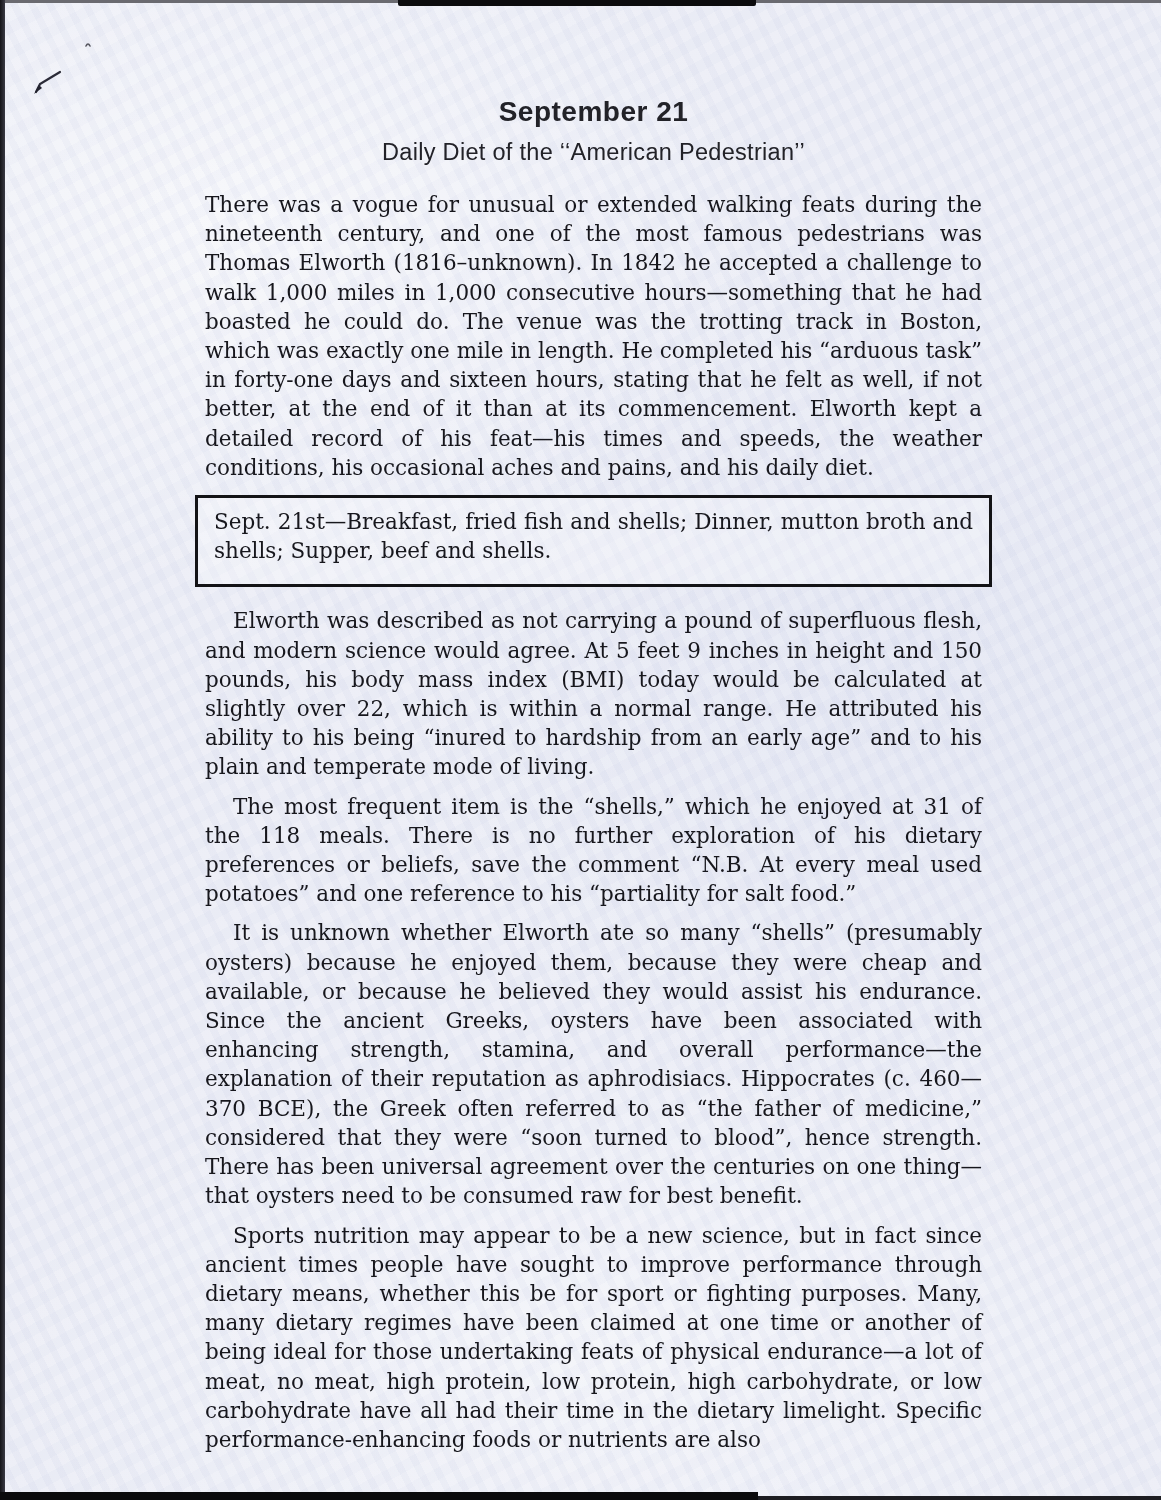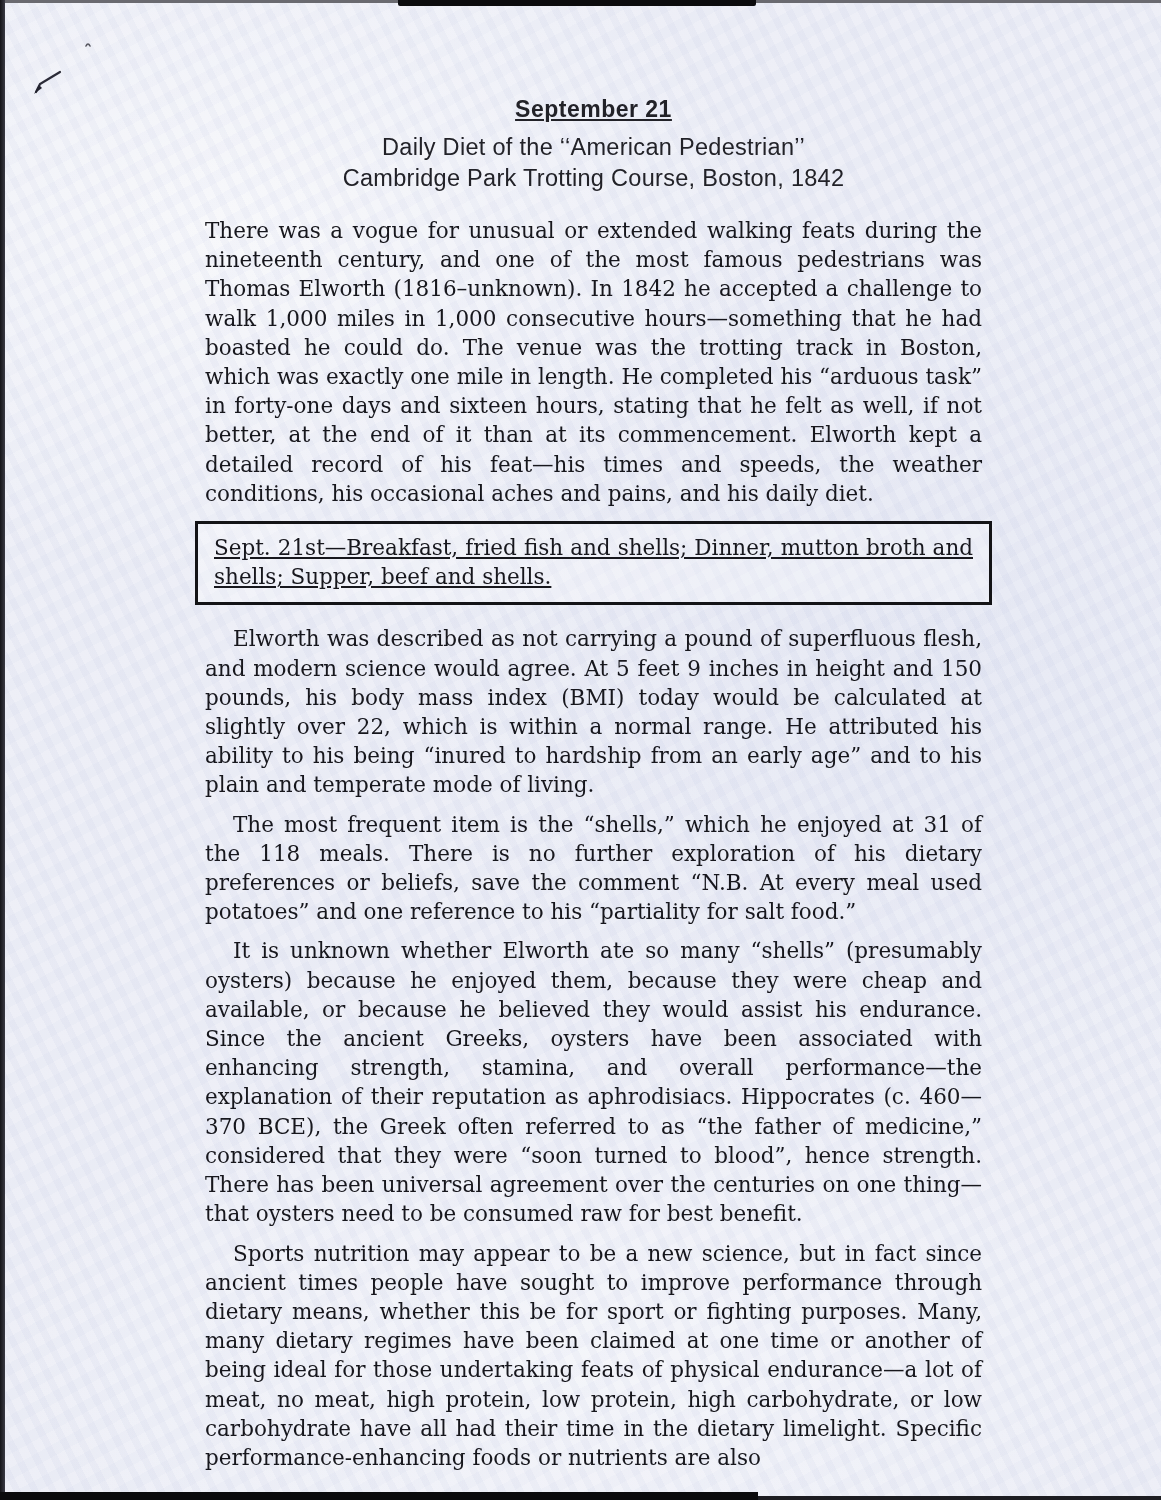--- a/index.html
+++ b/index.html
@@ -62,24 +62,23 @@
     top: 0;
     width: 797px;
   }
   .heading-block {
     font-family: "Liberation Sans", sans-serif;
     text-align: center;
     color: #222228;
   }
   .page-heading {
     margin: 96px 0 0 0;
-    font-size: 23px;
+    font-size: 28px;
     font-weight: 700;
     letter-spacing: 0.5px;
-    text-decoration: underline;
   }
   .page-subtitle {
     margin: 9px 0 8px 0;
     font-size: 23.5px;
     font-weight: 400;
     line-height: 31px;
     letter-spacing: 0.3px;
   }
   .body-text {
     margin-top: 22px;
@@ -90,24 +89,23 @@
   .body-text p {
     margin: 10px;
     text-indent: 28px;
   }
   .body-text p.first {
     text-indent: 0;
   }
   .boxed-note {
     border: 3px solid #131316;
     margin: 13px 0 19px 0;
-    padding: 9px 16px 11px 16px;
+    padding: 9px 16px 19px 16px;
     text-indent: 0 !important;
     background: rgba(255,255,255,0.25);
-    text-decoration: underline;
   }
 </style>
 </head>
 <body>
 
 <div class="scan-page">
   <div class="paper-texture"></div>
 
   <div class="edge-top-line"></div>
   <div class="edge-top-bar"></div>
@@ -120,21 +118,20 @@
     <path d="M8 60 L16 54 L13 51 Z" fill="#22222e"></path>
     <path d="M20 47 Q24 43 28 45" fill="none" stroke="#33334000" stroke-width="1"></path>
     <path d="M60 12 Q62 8 64 12" fill="none" stroke="#55555e" stroke-width="1.6" stroke-linecap="round"></path>
   </svg>
 
   <div class="content">
     <div class="heading-block">
       <h1 class="page-heading">September 21</h1>
       <div class="page-subtitle">
         <div>Daily Diet of the ‘‘American Pedestrian’’</div>
-        <div>Cambridge Park Trotting Course, Boston, 1842</div>
       </div>
     </div>
 
     <div class="body-text">
       <p class="first">There was a vogue for unusual or extended walking feats during the nineteenth century, and one of the most famous pedestrians was Thomas Elworth (1816–unknown). In 1842 he accepted a challenge to walk 1,000 miles in 1,000 consecutive hours—something that he had boasted he could do. The venue was the trotting track in Boston, which was exactly one mile in length. He completed his “arduous task” in forty-one days and sixteen hours, stating that he felt as well, if not better, at the end of it than at its commencement. Elworth kept a detailed record of his feat—his times and speeds, the weather conditions, his occasional aches and pains, and his daily diet.</p>
       <div class="boxed-note">Sept. 21st—Breakfast, fried fish and shells; Dinner, mutton broth and shells; Supper, beef and shells.</div>
       <p>Elworth was described as not carrying a pound of superfluous flesh, and modern science would agree. At 5 feet 9 inches in height and 150 pounds, his body mass index (BMI) today would be calculated at slightly over 22, which is within a normal range. He attributed his ability to his being “inured to hardship from an early age” and to his plain and temperate mode of living.</p>
       <p>The most frequent item is the “shells,” which he enjoyed at 31 of the 118 meals. There is no further exploration of his dietary preferences or beliefs, save the comment “N.B. At every meal used potatoes” and one reference to his “partiality for salt food.”</p>
       <p>It is unknown whether Elworth ate so many “shells” (presumably oysters) because he enjoyed them, because they were cheap and available, or because he believed they would assist his endurance. Since the ancient Greeks, oysters have been associated with enhancing strength, stamina, and overall performance—the explanation of their reputation as aphrodisiacs. Hippocrates (c. 460—370 BCE), the Greek often referred to as “the father of medicine,” considered that they were “soon turned to blood”, hence strength. There has been universal agreement over the centuries on one thing—that oysters need to be consumed raw for best benefit.</p>
       <p>Sports nutrition may appear to be a new science, but in fact since ancient times people have sought to improve performance through dietary means, whether this be for sport or fighting purposes. Many, many dietary regimes have been claimed at one time or another of being ideal for those undertaking feats of physical endurance—a lot of meat, no meat, high protein, low protein, high carbohydrate, or low carbohydrate have all had their time in the dietary limelight. Specific performance-enhancing foods or nutrients are also</p>

